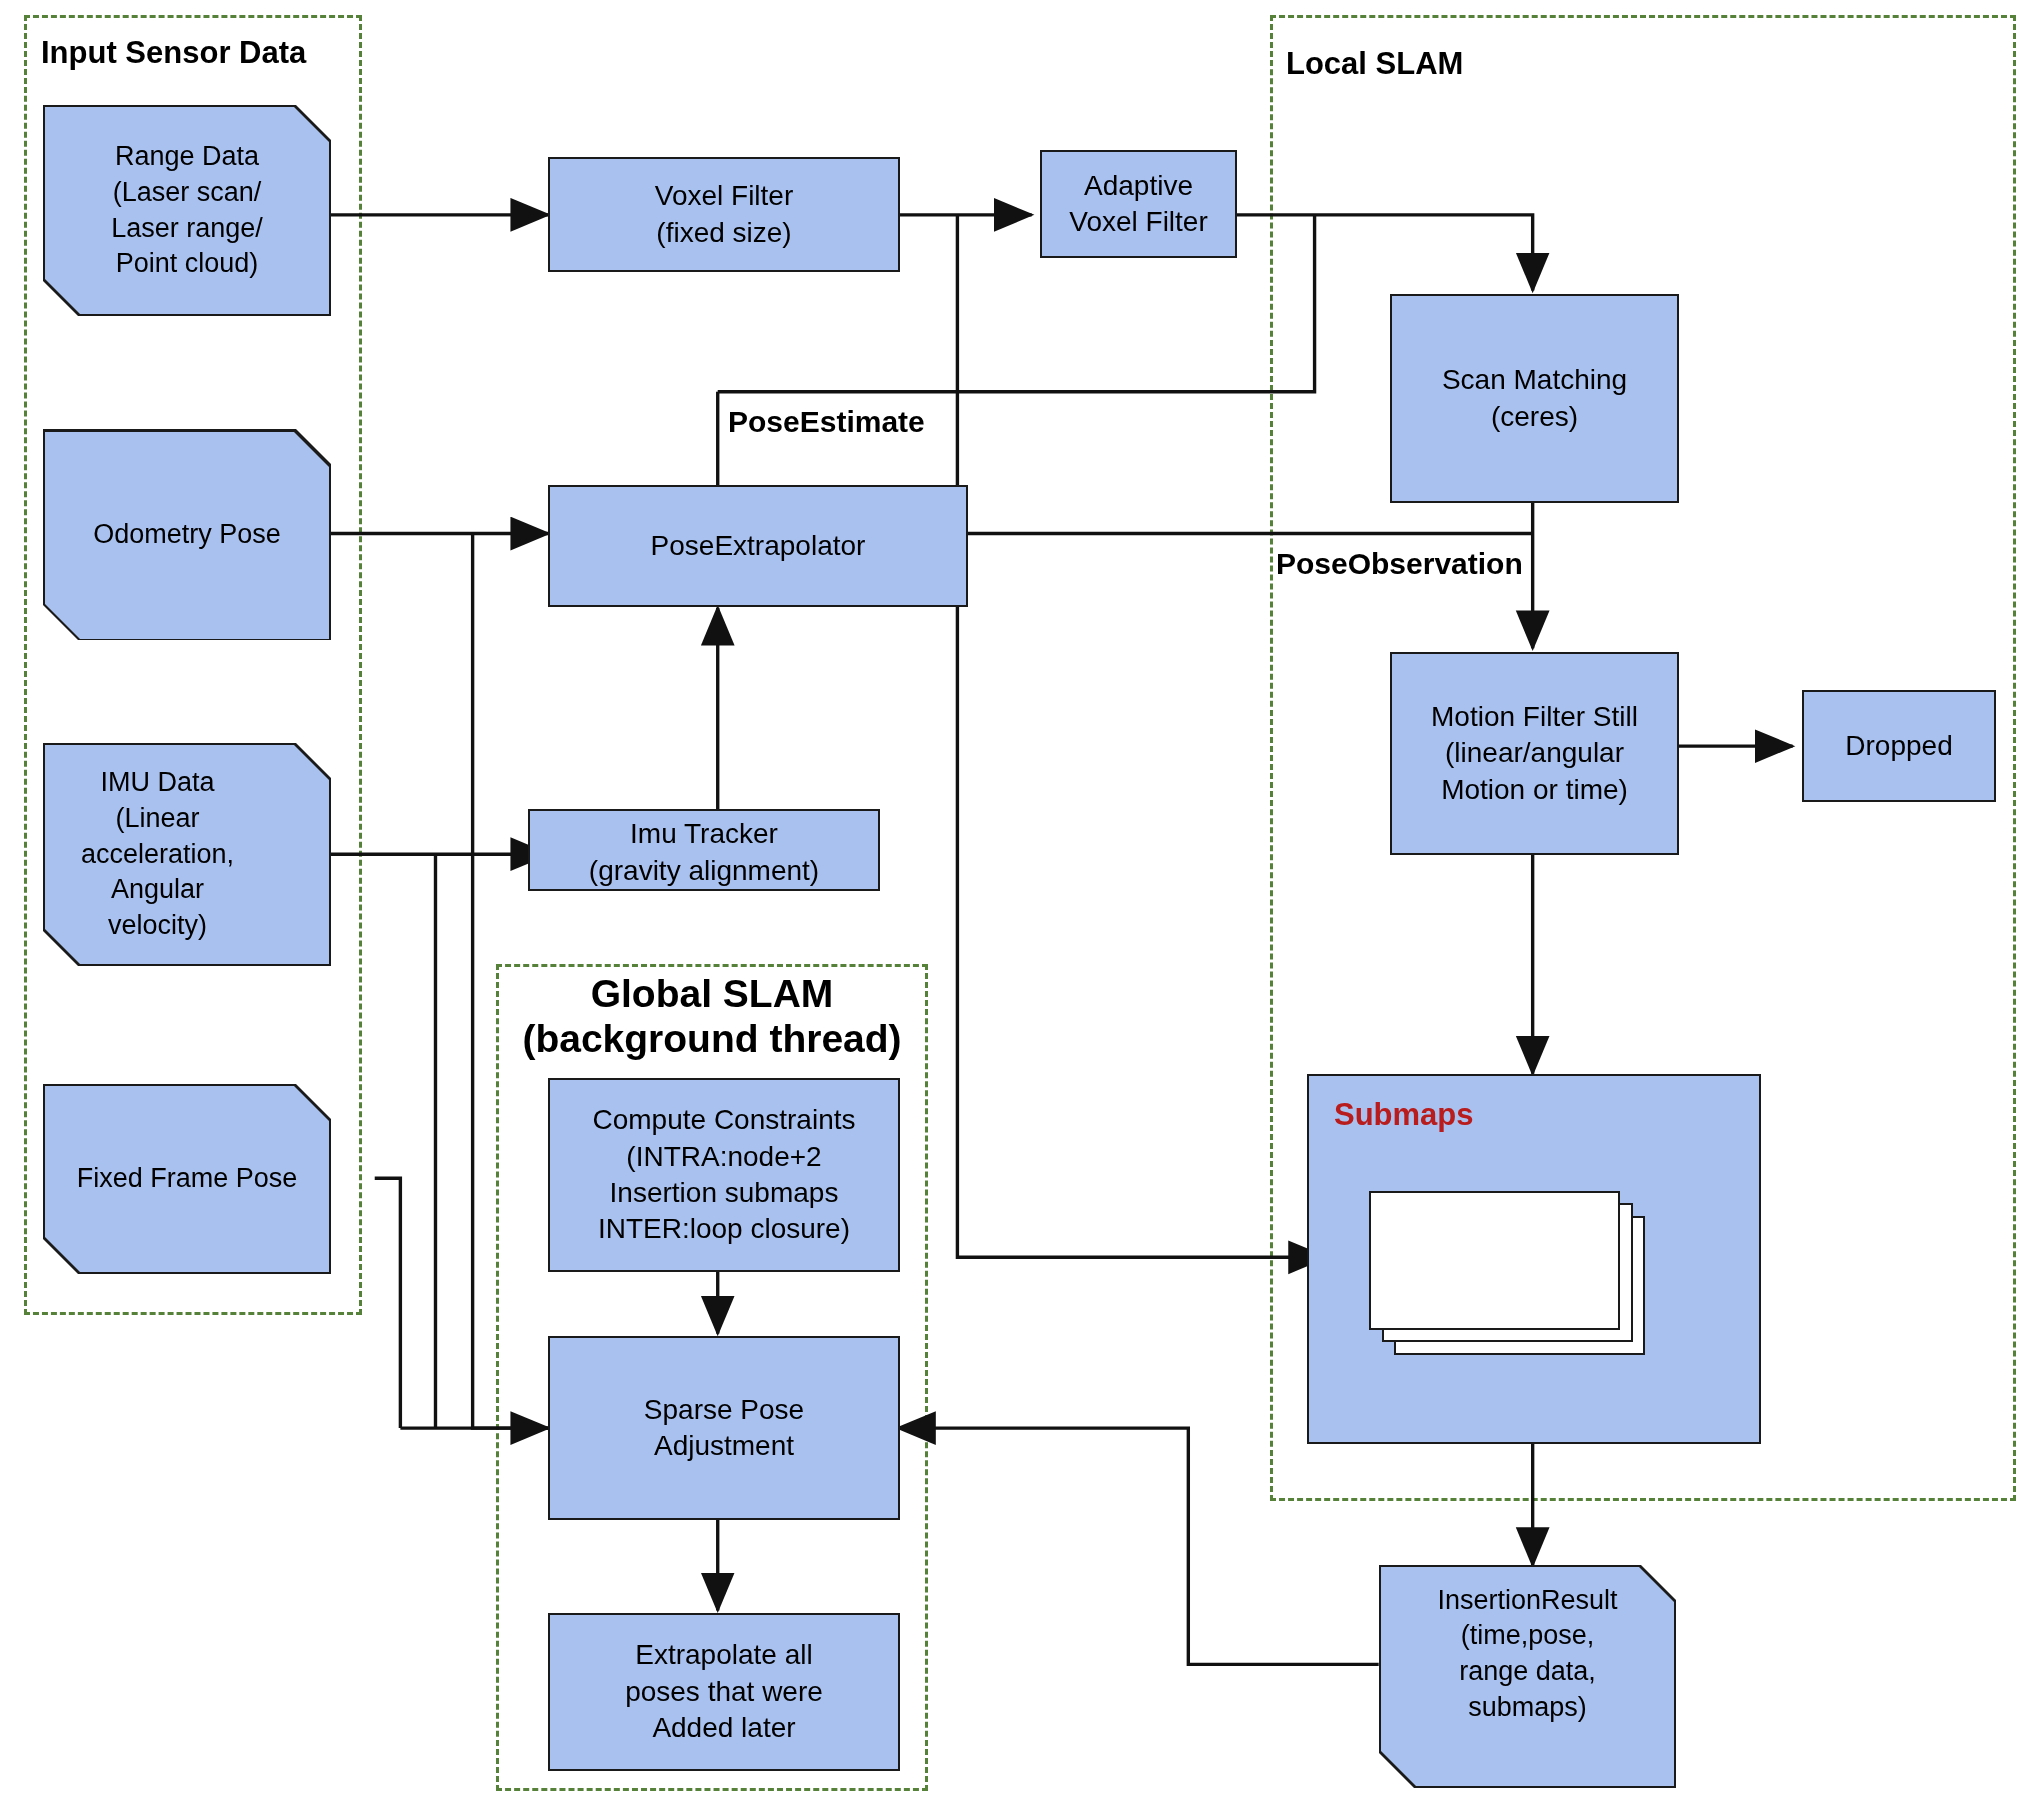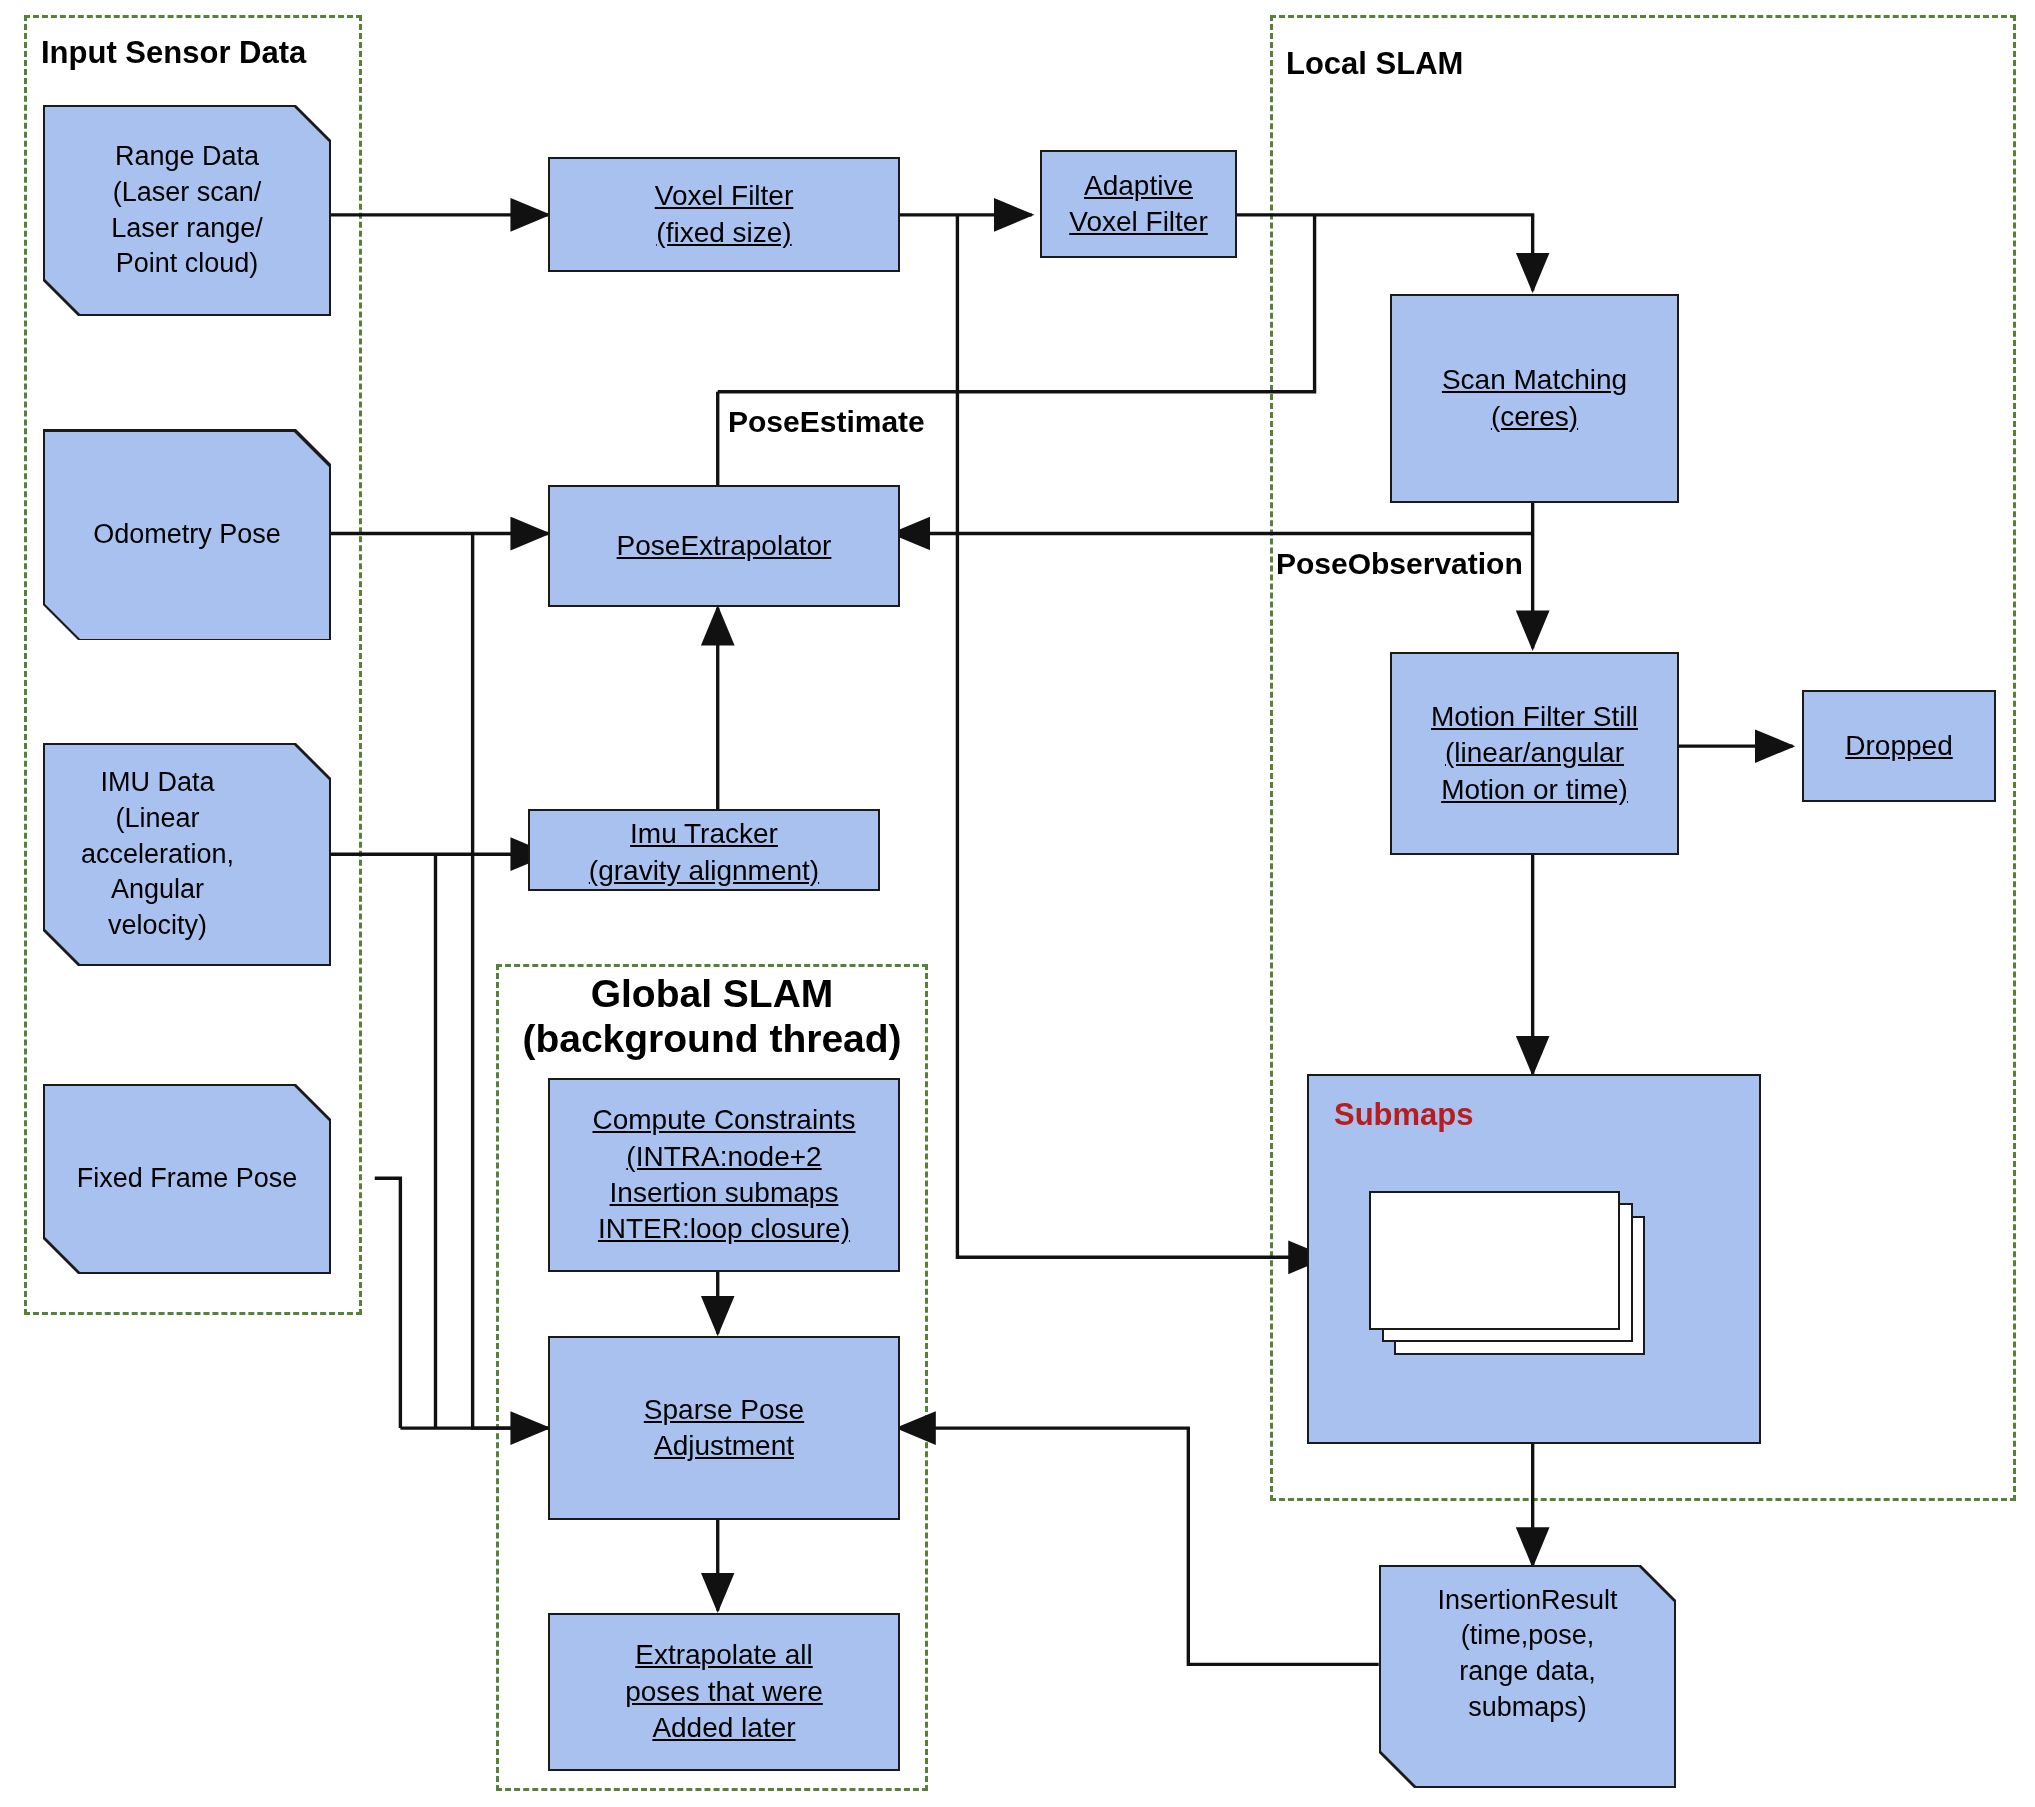--- a/index.html
+++ b/index.html
@@ -33,21 +33,21 @@
     line-height:1.30;
   }
   .node.rect{
     background:#A8C1EE;
     border:2px solid #1a1a1a;
   }
   .node.plain{
     background:#ffffff;
     border:2px solid #1a1a1a;
   }
-  .node-inner{padding:0 5.4px;text-decoration:underline;}
+  .node-inner{padding:0 5.4px;}
 
   
   .notch{
     position:absolute;
     background:#A8C1EE;
     -webkit-clip-path:polygon(0 0, calc(100% - 35px) 0, 100% 35px, 100% 100%, 35px 100%, 0 calc(100% - 35px));
     clip-path:polygon(0 0, calc(100% - 35px) 0, 100% 35px, 100% 100%, 35px 100%, 0 calc(100% - 35px));
   }
   .notch-outline{
     position:absolute;
@@ -187,21 +187,21 @@
   <div class="node rect" style="left:548px;top:157px;width:352px;height:115px;">
     <span class="node-inner" style="font-size:28px;">Voxel Filter
 (fixed size)</span>
   </div>
 
   <div class="node rect" style="left:1040px;top:150px;width:197px;height:108px;">
     <span class="node-inner" style="font-size:28px;">Adaptive
 Voxel Filter</span>
   </div>
 
-  <div class="node rect" style="left:548px;top:485px;width:352px;height:122px;">
+  <div class="node rect" style="left:548px;top:485px;width:420px;height:122px;">
     <span class="node-inner" style="font-size:28px;">PoseExtrapolator</span>
   </div>
 
   <div class="node rect" style="left:528px;top:809px;width:352px;height:82px;align-items:flex-end;">
     <span class="node-inner" style="font-size:28px;">Imu Tracker
 (gravity alignment)</span>
   </div>
 
   <div class="node rect" style="left:1390px;top:294px;width:289px;height:209px;">
     <span class="node-inner" style="font-size:28px;">Scan Matching

